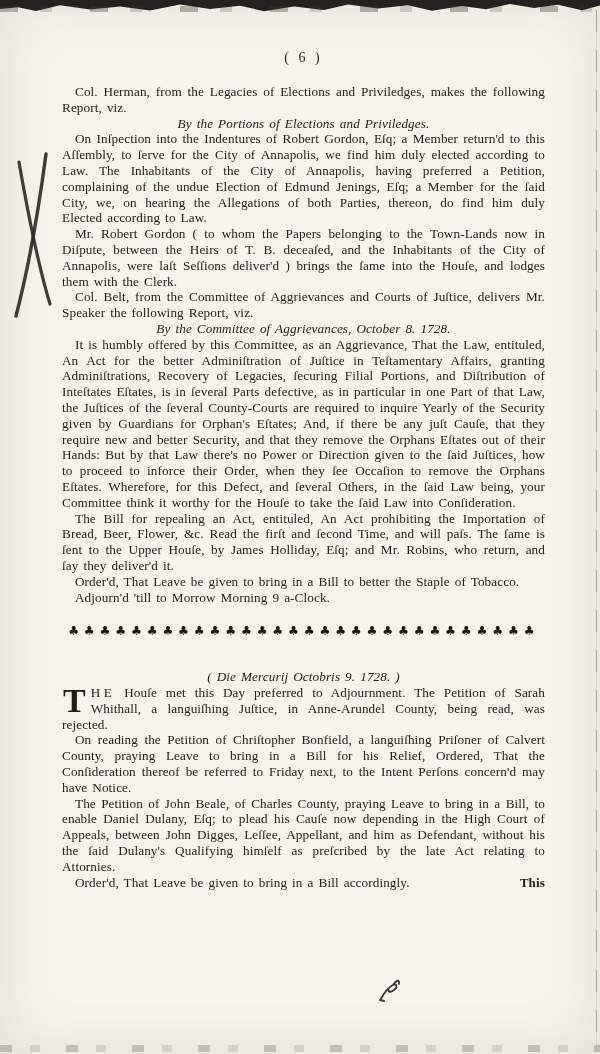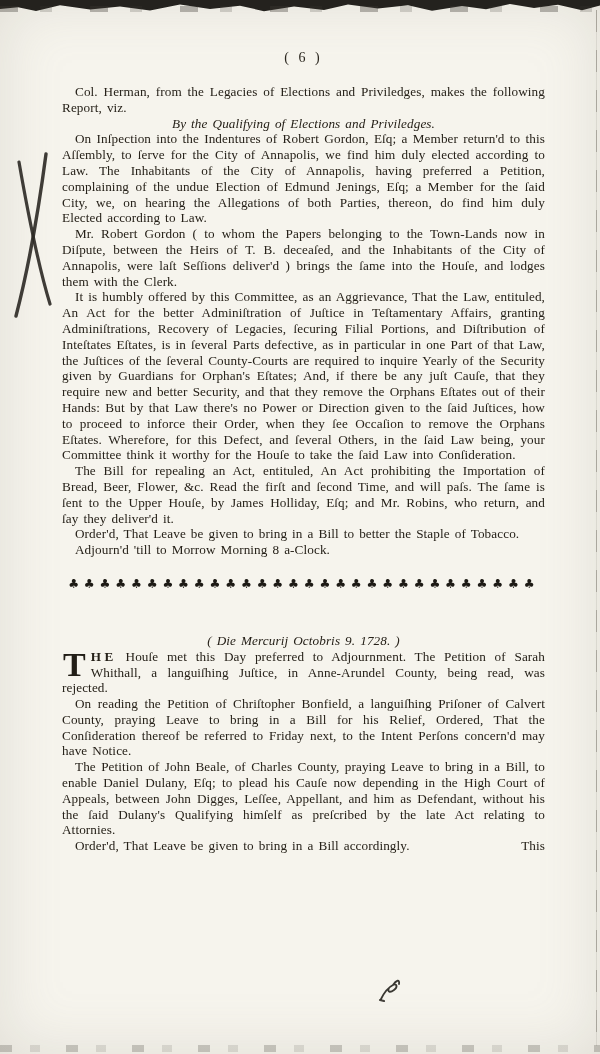--- a/index.html
+++ b/index.html
@@ -38,35 +38,35 @@
   .page-number {
     text-align:center; font-size:14px; letter-spacing:3px;
     margin:0 0 18px 0; color:#2a261e;
   }
   .para {
     margin:0; font-size:13.2px; line-height:15.8px;
     text-align:justify; text-indent:13px; word-spacing:1.6px;
     letter-spacing:.1px;
   }
   .para .it { }
-  .para .spaced { letter-spacing:3.5px;font-weight:bold; }
+  .para .spaced { letter-spacing:3.5px; }
   .center { text-align:center; text-indent:0; font-style:italic; }
   .dropcap-para { text-indent:0; }
   .dropcap {
     float:left; font-size:34px; line-height:26px;
     padding:3px 5px 0 1px; font-weight:bold; color:#221e17;
   }
-  .catchword { float:right; margin-left:12px; }
+  .catchword { float:right; margin-left:12px;font-weight:bold; }
   .ornament-row {
     text-align:center; text-indent:0;
     font-family:"DejaVu Sans", sans-serif;
     font-size:12.5px; letter-spacing:4.5px; line-height:22px;
     margin-top:15px; color:#1d1a15; white-space:nowrap;
   }
-  .section-date { margin-top:38px; }
+  .section-date { margin-top:27px; }
   .x-mark { position:absolute; left:8px; top:150px; }
   .scribble { position:absolute; left:376px; top:976px; }
 </style>
 </head>
 <body>
 
 <div class="page">
 
   <div class="scan-top"></div>
   <div class="scan-top-shadow"></div>
@@ -80,27 +80,29 @@
 
   <svg class="scribble" width="30" height="28" viewBox="0 0 30 28">
     <path d="M5 23 C8 17, 13 11, 17 9 C21 7, 22 11, 18 14 C14 17, 11 16, 13 12 M17 9 C20 4, 24 3, 23 8" fill="none" stroke="#25221d" stroke-width="1.8" stroke-linecap="round" opacity="0.9"></path>
     <path d="M4 24 l4 1" stroke="#25221d" stroke-width="2.2" stroke-linecap="round" opacity="0.85"></path>
   </svg>
 
   <div class="text-block">
     <div class="page-number">( 6 )</div>
     <div id="paragraph-host">
         <p class="para"><span>Col. </span><span class="it">Herman</span><span>, from the Legacies of Elections and Priviledges, makes the following Report, </span><span class="it">viz.</span></p>
-        <p class="para center"><span class="it">By the Qualifying of Elections and Priviledges.</span></p>
+        <p class="para center"><span class="it">By the Portions of Elections and Priviledges.</span></p>
         <p class="para"><span>On Inſpection into the Indentures of </span><span class="it">Robert Gordon</span><span>, Eſq; a Member return'd to this Aſſembly, to ſerve for the City of </span><span class="it">Annapolis</span><span>, we find him duly elected according to Law.  The Inhabitants of the City of </span><span class="it">Annapolis</span><span>, having preferred a Petition, complaining of the undue Election of </span><span class="it">Edmund Jenings</span><span>, Eſq; a Member for the ſaid City, we, on hearing the Allegations of both Parties, thereon, do find him duly Elected according to Law.</span></p>
         <p class="para"><span>Mr. </span><span class="it">Robert Gordon</span><span> ( to whom the Papers belonging to the Town-Lands now in Diſpute, between the Heirs of </span><span class="it">T. B.</span><span> deceaſed, and the Inhabitants of the City of </span><span class="it">Annapolis</span><span>, were laſt Seſſions deliver'd ) brings the ſame into the Houſe, and lodges them with the Clerk.</span></p>
+        <p class="para"><span>Col. </span><span class="it">Belt</span><span>, from the Committee of Aggrievances and Courts of Juſtice, delivers Mr. </span><span class="it">Speaker</span><span> the following Report, </span><span class="it">viz.</span></p>
+        <p class="para center"><span class="it">By the Committee of Aggrievances, October 8. 1728.</span></p>
         <p class="para"><span>It is humbly offered by this Committee, as an Aggrievance, That the Law, entituled, </span><span class="it">An Act for the better Adminiſtration of Juſtice in Teſtamentary Affairs, granting Adminiſtrations, Recovery of Legacies, ſecuring Filial Portions, and Diſtribution of Inteſtates Eſtates</span><span>, is in ſeveral Parts defective, as in particular in one Part of that Law, the Juſtices of the ſeveral County-Courts are required to inquire Yearly of the Security given by Guardians for Orphan's Eſtates; And, if there be any juſt Cauſe, that they require new and better Security, and that they remove the Orphans Eſtates out of their Hands:  But by that Law there's no Power or Direction given to the ſaid Juſtices, how to proceed to inforce their Order, when they ſee Occaſion to remove the Orphans Eſtates.  Wherefore, for this Defect, and ſeveral Others, in the ſaid Law being, your Committee think it worthy for the Houſe to take the ſaid Law into Conſideration.</span></p>
         <p class="para"><span>The Bill for repealing an Act, entituled, </span><span class="it">An Act prohibiting the Importation of Bread, Beer, Flower, &amp;c.</span><span> Read the firſt and ſecond Time, and will paſs.  The ſame is ſent to the Upper Houſe, by </span><span class="it">James Holliday</span><span>, Eſq; and Mr. </span><span class="it">Robins</span><span>, who return, and ſay they deliver'd it.</span></p>
         <p class="para"><span class="it">Order'd</span><span>, That Leave be given to bring in a Bill to better the Staple of Tobacco.</span></p>
-        <p class="para"><span>Adjourn'd 'till to Morrow Morning 8 a-Clock.</span></p>
+        <p class="para"><span>Adjourn'd 'till to Morrow Morning 9 a-Clock.</span></p>
         <div class="para ornament-row">♣♣♣♣♣♣♣♣♣♣♣♣♣♣♣♣♣♣♣♣♣♣♣♣♣♣♣♣♣♣</div>
         <p class="para center section-date"><span class="it">( Die Mercurij Octobris 9. 1728. )</span></p>
         <p class="para dropcap-para"><span class="dropcap">T</span><span class="spaced">HE</span><span> Houſe met this Day preferred to Adjournment.  The Petition of </span><span class="it">Sarah Whithall</span><span>, a languiſhing Juſtice, in </span><span class="it">Anne-Arundel</span><span> County, being read, was rejected.</span></p>
         <p class="para"><span>On reading the Petition of </span><span class="it">Chriſtopher Bonfield</span><span>, a languiſhing Priſoner of </span><span class="it">Calvert</span><span> County, praying Leave to bring in a Bill for his Relief, </span><span class="it">Ordered</span><span>, That the Conſideration thereof be referred to </span><span class="it">Friday</span><span> next, to the Intent Perſons concern'd may have Notice.</span></p>
         <p class="para"><span>The Petition of </span><span class="it">John Beale</span><span>, of </span><span class="it">Charles</span><span> County, praying Leave to bring in a Bill, to enable </span><span class="it">Daniel Dulany</span><span>, Eſq; to plead his Cauſe now depending in the High Court of Appeals, between </span><span class="it">John Digges</span><span>, Leſſee, Appellant, and him as Defendant, without his the ſaid </span><span class="it">Dulany</span><span>'s Qualifying himſelf as preſcribed by the late Act relating to Attornies.</span></p>
         <p class="para"><span class="it">Order'd</span><span>, That Leave be given to bring in a Bill accordingly.</span><span class="catchword">This</span></p>
       </div>
   </div>
 
 </div>

